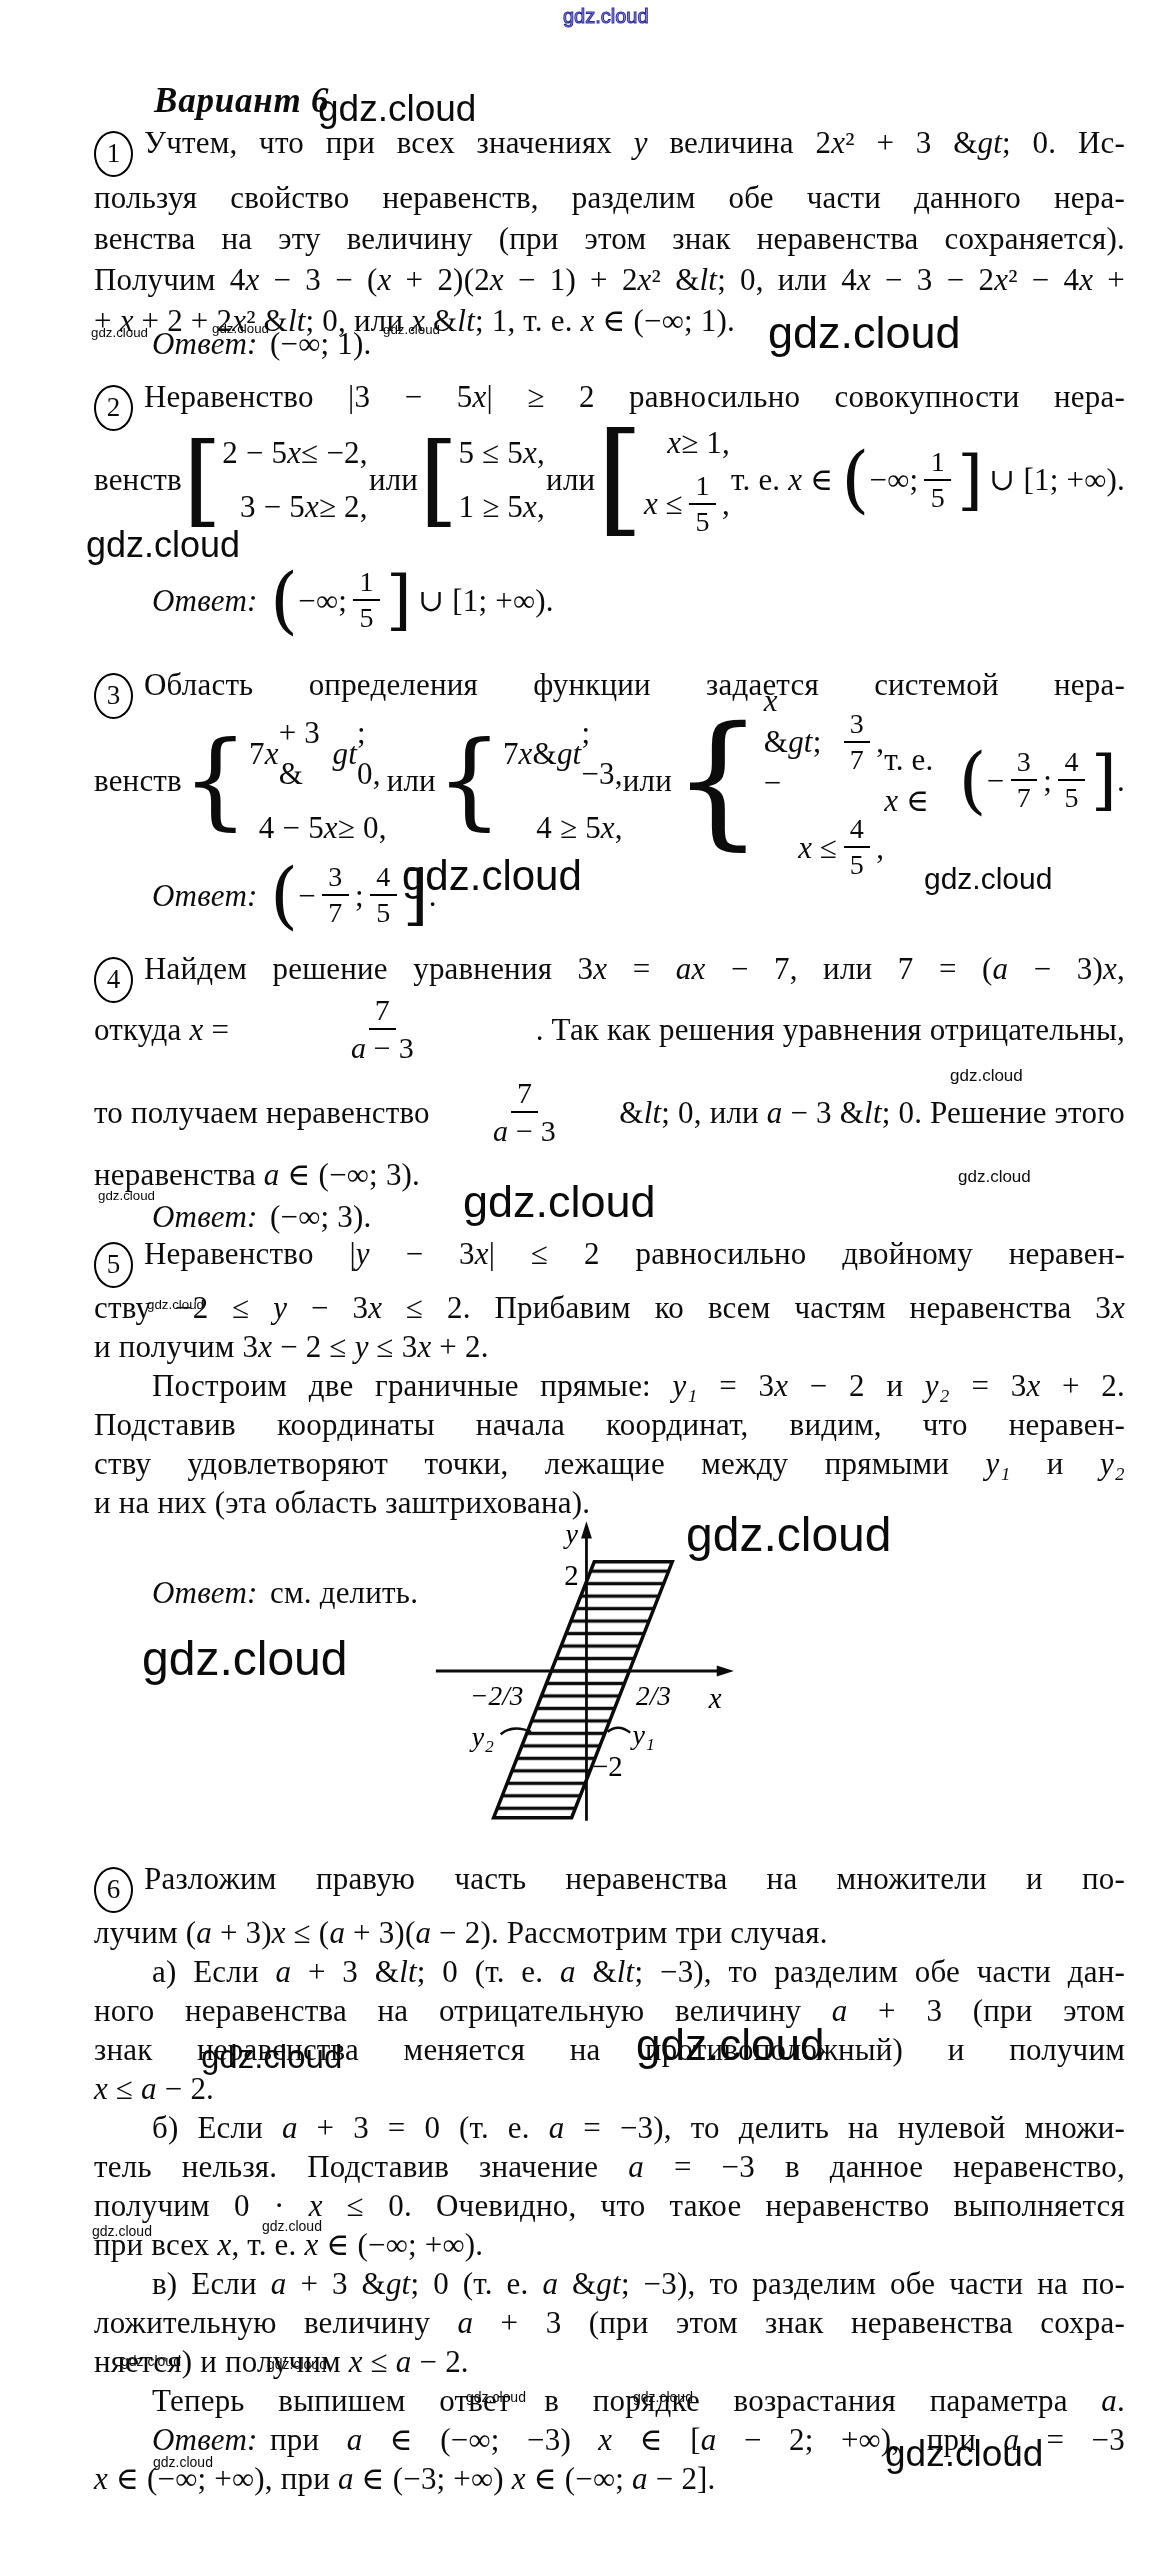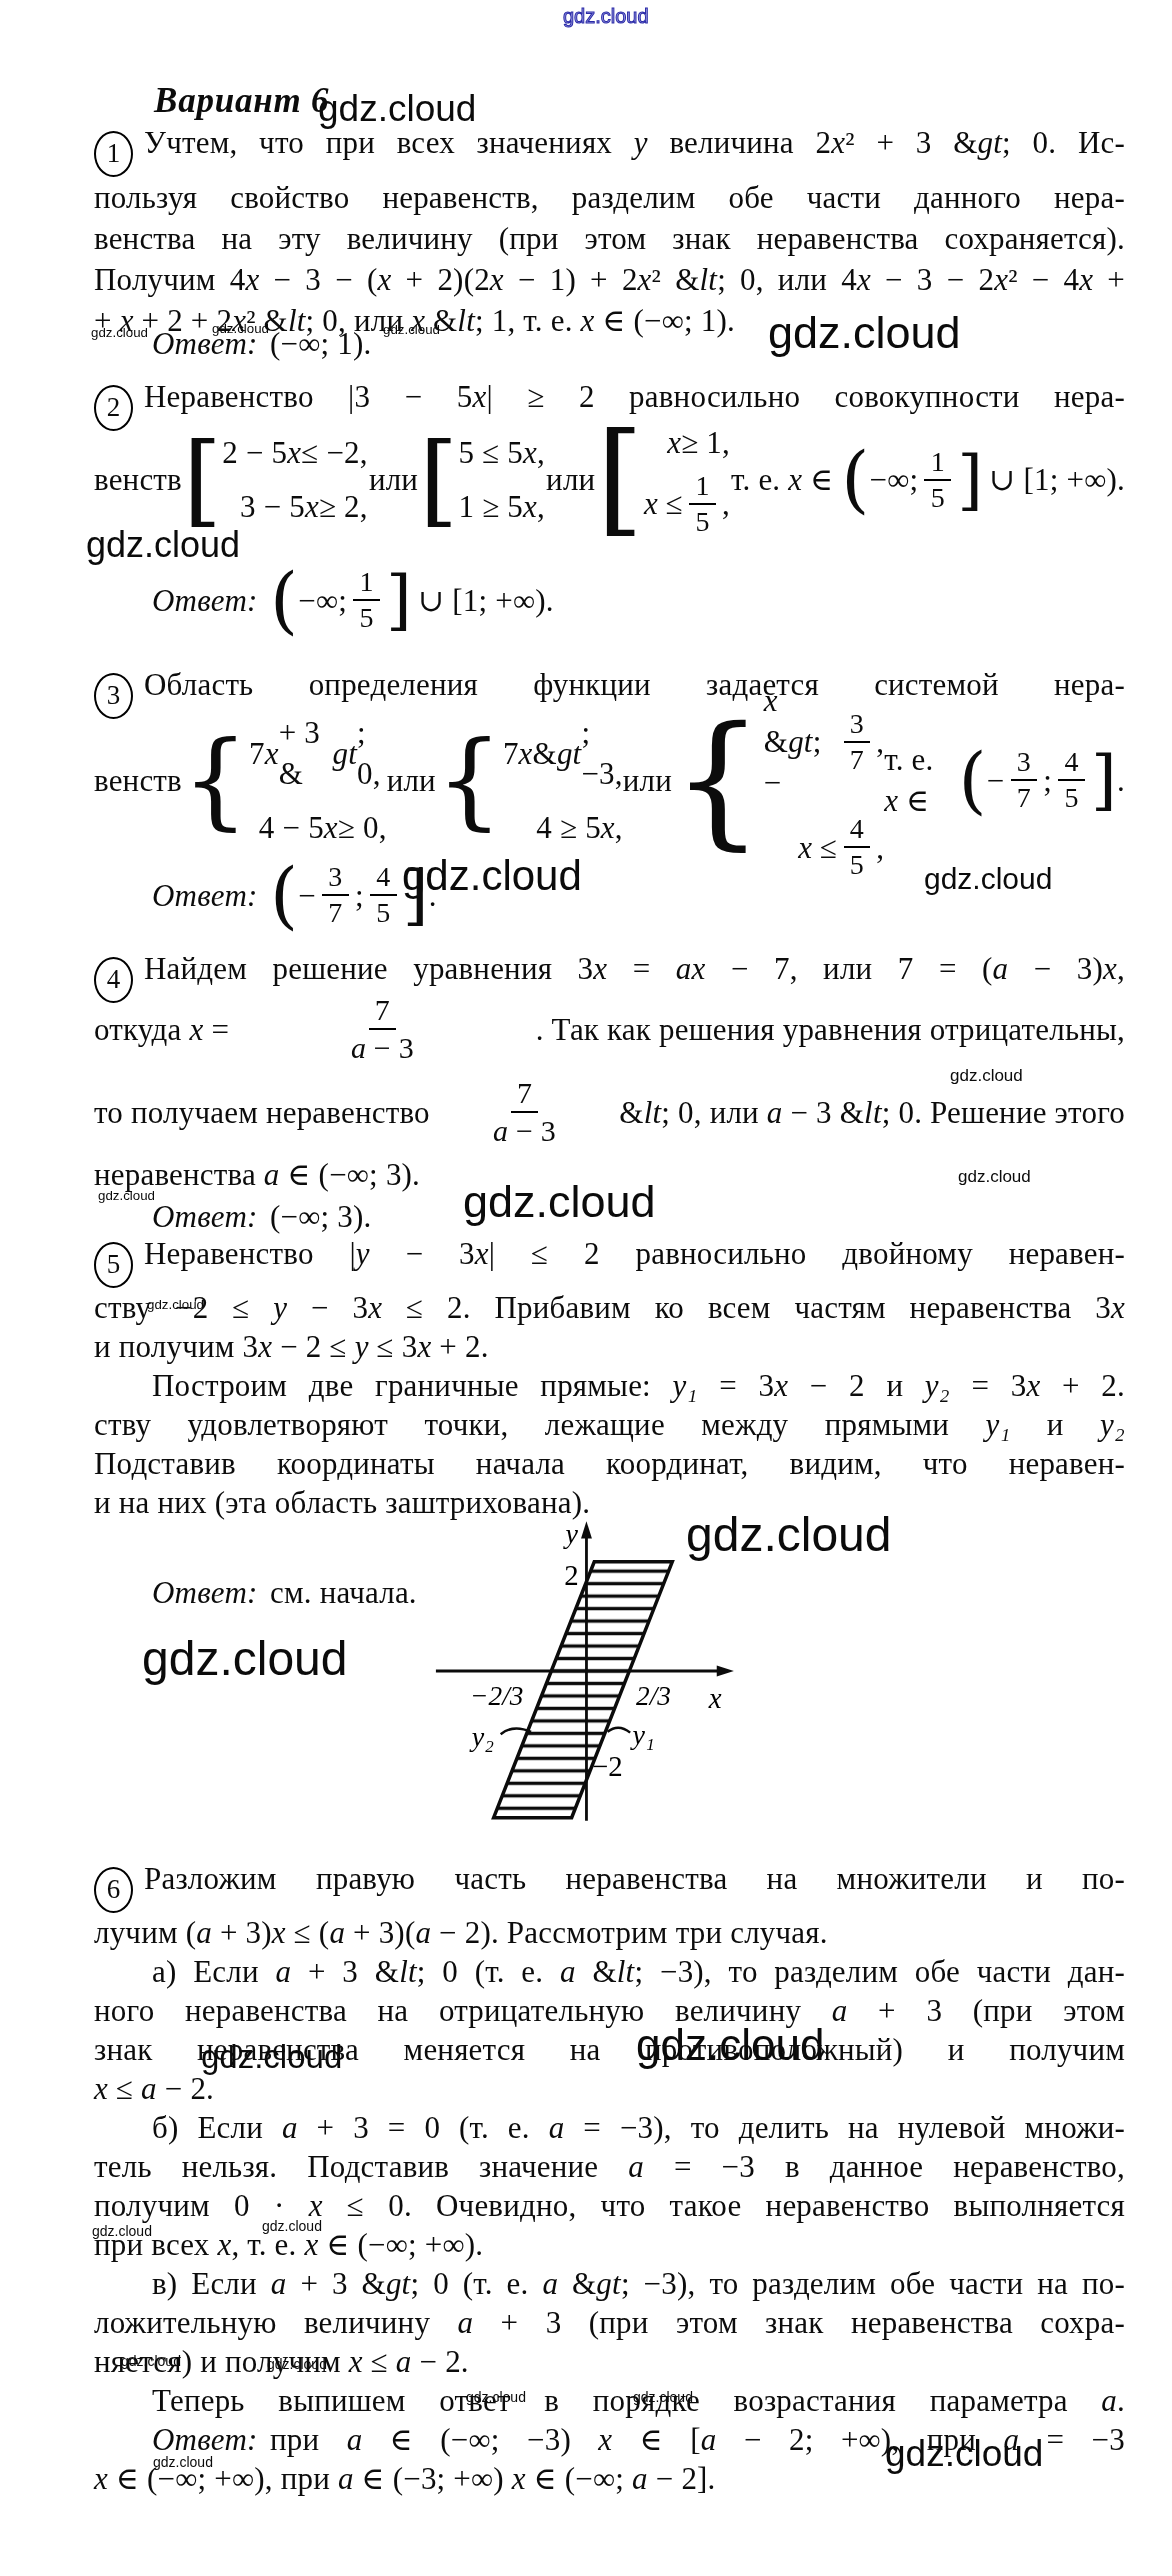--- a/index.html
+++ b/index.html
@@ -237,26 +237,26 @@
   </div>
   <div class="block" style="top:1196px;">
     <div class="line sh ind75"><span class="ans-label">Ответ:</span><span>(−∞; 3).</span></div>
   </div>
 
   <div class="block lh50" style="top:1234px;">
     <div class="line st"><span class="circ">5</span><span>Неравенство |<i>y</i> − 3<i>x</i>| ≤ 2 равносильно двойному неравен-</span></div>
     <div class="line st">ству −2 ≤ <i>y</i> − 3<i>x</i> ≤ 2. Прибавим ко всем частям неравенства 3<i>x</i></div>
     <div class="line sh">и получим 3<i>x</i> − 2 ≤ <i>y</i> ≤ 3<i>x</i> + 2.</div>
     <div class="line st ind75">Построим две граничные прямые: <i>y₁</i> = 3<i>x</i> − 2 и <i>y₂</i> = 3<i>x</i> + 2.</div>
+    <div class="line st">Подставив координаты начала координат, видим, что неравен-</div>
     <div class="line st">ству удовлетворяют точки, лежащие между прямыми <i>y₁</i> и <i>y₂</i></div>
-    <div class="line st">Подставив координаты начала координат, видим, что неравен-</div>
     <div class="line sh">и на них (эта область заштрихована).</div>
   </div>
   <div class="block" style="top:1572px;">
-    <div class="line sh ind75"><span class="ans-label">Ответ:</span><span>см. начала.</span></div>
+    <div class="line sh ind75"><span class="ans-label">Ответ:</span><span>см. делить.</span></div>
   </div>
 
   <svg class="gsvg" width="312" height="312" viewBox="0 0 400 400">
     <defs>
       <pattern id="hatch" width="420" height="16" patternUnits="userSpaceOnUse">
         <line x1="0" y1="8" x2="420" y2="8" stroke="#0b0b0b" stroke-width="4.2"></line>
       </pattern>
     </defs>
 
     <polygon points="217,60 317,60 188,388 88,388" fill="url(#hatch)" stroke="#0b0b0b" stroke-width="4.5"></polygon>

